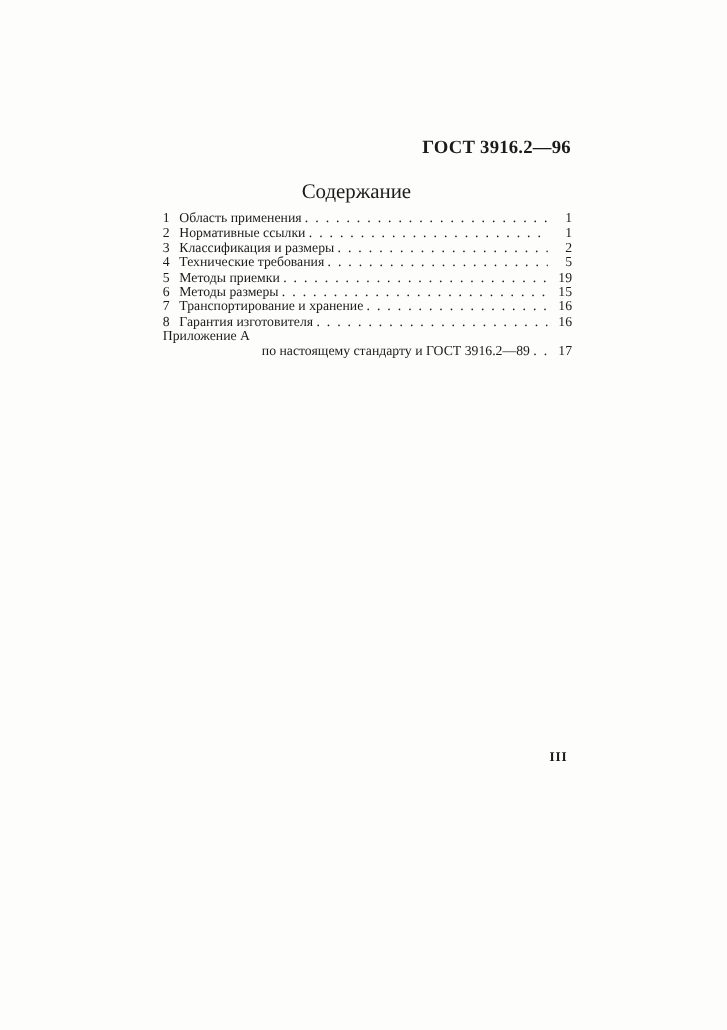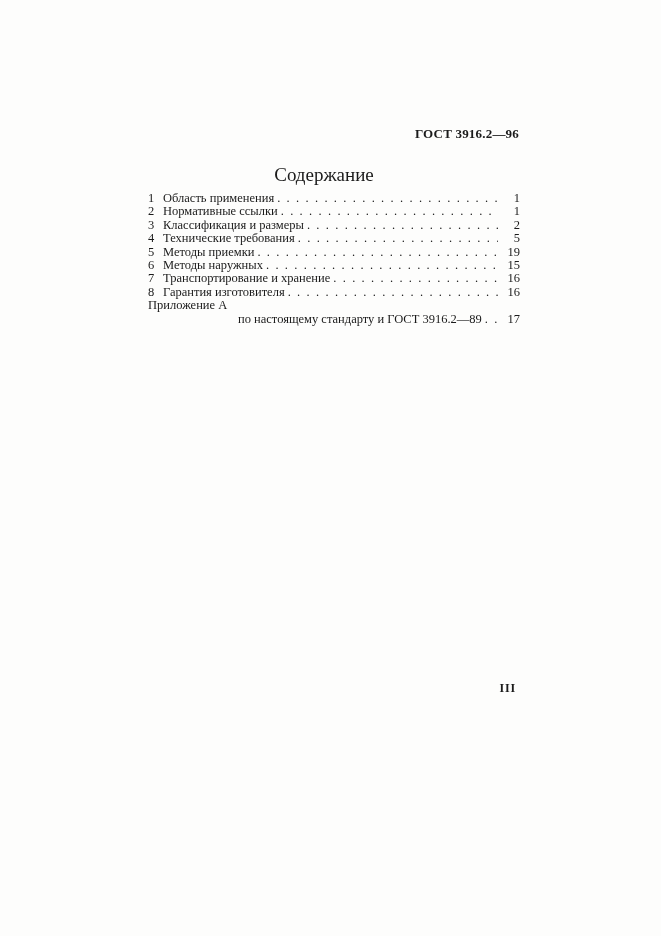--- a/index.html
+++ b/index.html
@@ -13,21 +13,21 @@
     color: #1b1b1b;
     overflow: hidden;
   }
   .doc-number {
     position: absolute;
     top: 126px;
     left: 148px;
     width: 371px;
     text-align: right;
     font-weight: bold;
-    font-size: 13px;
+    font-size: 17px;
     line-height: 15px;
     letter-spacing: 0.2px;
   }
   .content-title {
     position: absolute;
     top: 167px;
     left: 148px;
     width: 352px;
     text-align: center;
     font-size: 19px;
@@ -120,21 +120,21 @@
 
     <div class="toc-row">
       <span class="toc-num">5</span>
       <span class="toc-title">Методы приемки</span>
       <span class="toc-leader">. . . . . . . . . . . . . . . . . . . . . . . . . . . . . . . . . . . . . . . . . . . . . . . . . . . .</span>
       <span class="toc-page">19</span>
     </div>
 
     <div class="toc-row">
       <span class="toc-num">6</span>
-      <span class="toc-title">Методы наружных</span>
+      <span class="toc-title">Методы размеры</span>
       <span class="toc-leader">. . . . . . . . . . . . . . . . . . . . . . . . . . . . . . . . . . . . . . . . . . . . . . . . . . . .</span>
       <span class="toc-page">15</span>
     </div>
 
     <div class="toc-row">
       <span class="toc-num">7</span>
       <span class="toc-title">Транспортирование и хранение</span>
       <span class="toc-leader">. . . . . . . . . . . . . . . . . . . . . . . . . . . . . . . . . . . . . . . . . . . . . . . . . . . .</span>
       <span class="toc-page">16</span>
     </div>

